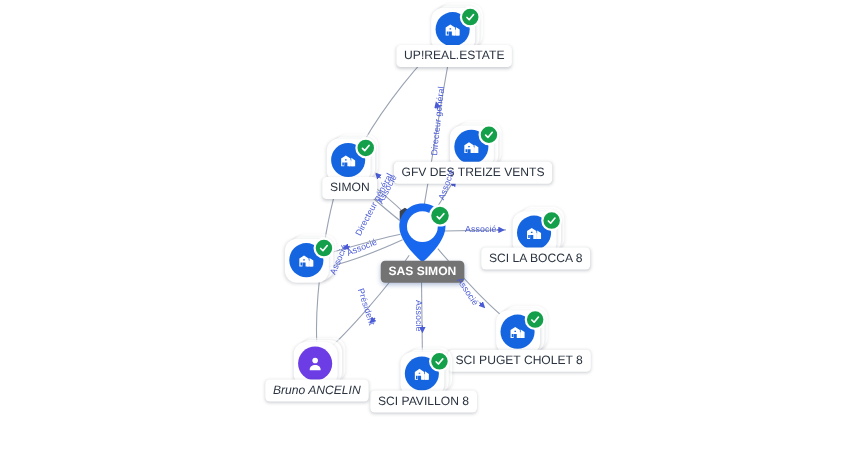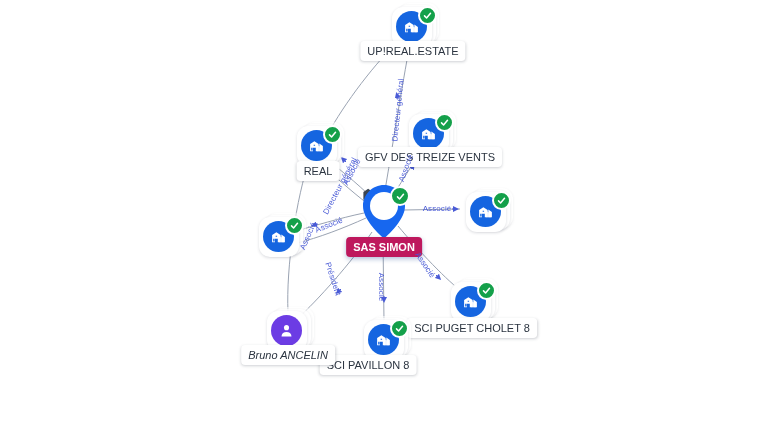--- a/index.html
+++ b/index.html
@@ -51,21 +51,21 @@
 
   
   .label{
     position:absolute;transform:translate(-50%,0);
     background:#ffffff;color:#2b3440;
     font-size:11px;line-height:14px;
     padding:3px 7px;border-radius:4px;white-space:nowrap;
     box-shadow:0 1px 3px rgba(30,40,60,.22);
   }
   .label.primary{
-    background:#be185d;color:#ffffff;font-weight:600;
+    background:#737373;color:#ffffff;font-weight:600;
     box-shadow:0 2px 5px rgba(20,60,140,.32);
   }
 
   
   .elabel{
     position:absolute;color:#4a5bd6;font-size:8px;line-height:9px;
     white-space:nowrap;transform-origin:50% 50%;
     letter-spacing:.1px;
   }
 </style>
@@ -170,39 +170,40 @@
             <path d="M13 20v-9l7 4.5V20h-7z" opacity=".85"></path>
           </svg>
         </div>
         <div class="check">
           <svg width="9" height="9" viewBox="0 0 24 24" fill="none" stroke="#ffffff" stroke-width="4" stroke-linecap="round" stroke-linejoin="round">
             <path d="M4 13l5.5 5.5L20 6"></path>
           </svg>
         </div>
       </div>
     </div>
-    <div class="label" style="left: 318px; top: 161px;">REAL</div>
+    <div class="label" style="left: 318px; top: 161px;">SIMON</div>
     <div class="node" style="left: 487px; top: 209px;">
       <div class="node-stack">
         <div class="card c3"></div>
         <div class="card c2"></div>
         <div class="card c1"></div>
         <div class="badge-circle">
           <svg width="17" height="17" viewBox="0 0 24 24" fill="#ffffff">
             <path d="M3 20V10l6-4 6 4v10h-4v-5H7v5H3zm13 0V9.2l5 3.4V20h-5zm-8-7.5h2V11H8v1.5zM4.5 19h2v-4h-2v4z"></path>
             <path d="M13 20v-9l7 4.5V20h-7z" opacity=".85"></path>
           </svg>
         </div>
         <div class="check">
           <svg width="9" height="9" viewBox="0 0 24 24" fill="none" stroke="#ffffff" stroke-width="4" stroke-linecap="round" stroke-linejoin="round">
             <path d="M4 13l5.5 5.5L20 6"></path>
           </svg>
         </div>
       </div>
     </div>
+    <div class="label" style="left: 487px; top: 225px;">SCI LA BOCCA 8</div>
     <div class="node" style="left: 280px; top: 234px;">
       <div class="node-stack">
         <div class="card c3"></div>
         <div class="card c2"></div>
         <div class="card c1"></div>
         <div class="badge-circle">
           <svg width="17" height="17" viewBox="0 0 24 24" fill="#ffffff">
             <path d="M3 20V10l6-4 6 4v10h-4v-5H7v5H3zm13 0V9.2l5 3.4V20h-5zm-8-7.5h2V11H8v1.5zM4.5 19h2v-4h-2v4z"></path>
             <path d="M13 20v-9l7 4.5V20h-7z" opacity=".85"></path>
           </svg>
@@ -244,21 +245,21 @@
             <path d="M13 20v-9l7 4.5V20h-7z" opacity=".85"></path>
           </svg>
         </div>
         <div class="check">
           <svg width="9" height="9" viewBox="0 0 24 24" fill="none" stroke="#ffffff" stroke-width="4" stroke-linecap="round" stroke-linejoin="round">
             <path d="M4 13l5.5 5.5L20 6"></path>
           </svg>
         </div>
       </div>
     </div>
-    <div class="label" style="left: 368px; top: 355px; text-align: center;">SCI PAVILLON 8</div>
+    <div class="label" style="left: 385px; top: 355px; text-align: center;">SCI PAVILLON 8</div>
     <div class="node" style="left: 288px; top: 328px;">
       <div class="node-stack">
         <div class="card c3"></div>
         <div class="card c2"></div>
         <div class="card c1"></div>
         <div class="badge-circle person">
           <svg width="17" height="17" viewBox="0 0 24 24" fill="#ffffff">
             <circle cx="12" cy="8" r="3.6"></circle>
             <path d="M5 20c0-3.9 3.1-6 7-6s7 2.1 7 6v.5H5V20z"></path>
           </svg>

